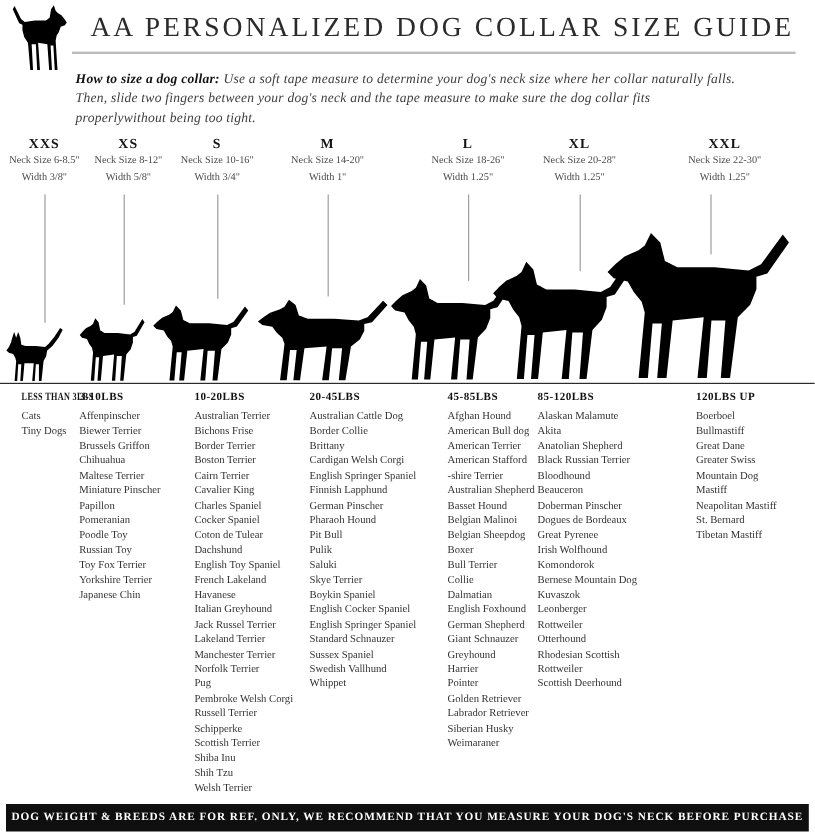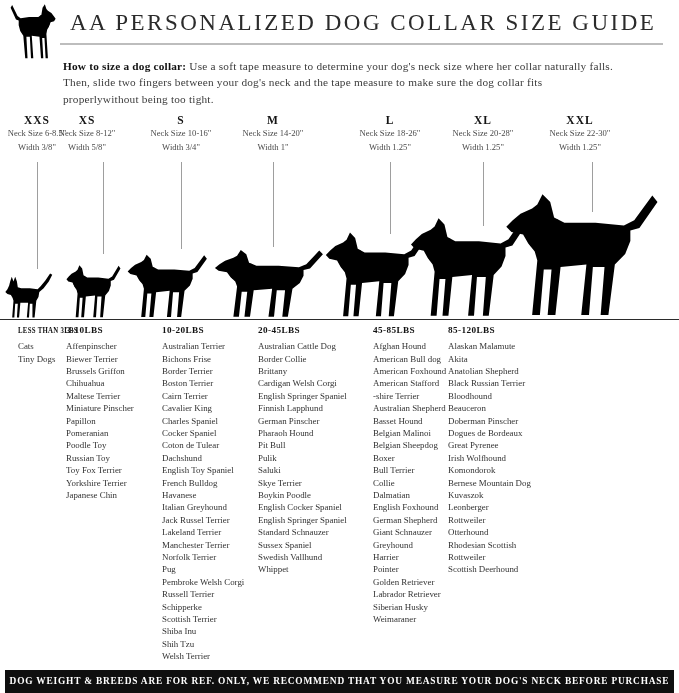--- a/index.html
+++ b/index.html
@@ -4,28 +4,28 @@
 <style>
   html,body{margin:0;padding:0;}
   body{
     width:679px;height:693px;position:relative;overflow:hidden;
     background:#ffffff;font-family:"Liberation Serif",serif;color:#222;
   }
   :root{--collar:#d91e2e;}
   
   .logo{position:absolute;left:6px;top:2px;width:50px;height:58px;transform:scaleX(-1);}
   .title{
-    margin:0;padding:10px 12px 0 70px;
+    margin:0;padding:10px 12px 0 70px;text-align:center;
     font-size:23px;font-weight:normal;letter-spacing:2.5px;color:#2b2b2b;white-space:nowrap;
   }
   .rule{height:2px;background:#bdbdbd;margin:7px 16px 0 60px;}
   
   .intro{
     margin:13px 60px 0 63px;font-size:11.3px;line-height:1.45;
-    color:#3c3c3c;letter-spacing:.2px;
+    color:#3c3c3c;letter-spacing:.2px;font-style:italic;
   }
   .intro b{color:#111;}
   
   .diagram{position:relative;height:210px;margin-top:3px;}
   .size-col{position:absolute;top:4px;transform:translateX(-50%);text-align:center;width:96px;}
   .size-label{font-weight:bold;font-size:11.5px;letter-spacing:1px;color:#141414;}
   .size-meta{font-size:8.6px;color:#4a4a4a;line-height:13px;margin-top:1px;white-space:nowrap;}
   .vline{position:absolute;top:52px;width:1px;background:#9e9e9e;}
   .ground{position:absolute;left:0;right:0;bottom:0;height:1px;background:#2b2b2b;}
   .animal{position:absolute;bottom:1px;}
@@ -76,21 +76,21 @@
     <div class="ground"></div>
   <div class="size-col" style="left:37px">
        <div class="size-label">XXS</div>
        <div class="size-meta">Neck Size 6-8.5"</div>
        <div class="size-meta">Width 3/8"</div>
      </div>
      <div class="vline" style="left:37px;height:107px"></div>
       <svg class="animal" style="left:4px;width:56px;height:48px" viewBox="0 0 130 100" preserveAspectRatio="none">
         <use href="#sil-cat"></use>
       </svg>
-      <div class="size-col" style="left:87px">
+      <div class="size-col" style="left:107px">
        <div class="size-label">XS</div>
        <div class="size-meta">Neck Size 8-12"</div>
        <div class="size-meta">Width 5/8"</div>
      </div>
      <div class="vline" style="left:103px;height:92px"></div>
       <svg class="animal" style="left:66px;width:60px;height:56px" viewBox="0 0 130 100" preserveAspectRatio="none">
         <use href="#sil-dog"></use>
       </svg>
       <div class="size-col" style="left:181px">
        <div class="size-label">S</div>
@@ -121,21 +121,21 @@
       </svg>
       <div class="size-col" style="left:483px">
        <div class="size-label">XL</div>
        <div class="size-meta">Neck Size 20-28"</div>
        <div class="size-meta">Width 1.25"</div>
      </div>
      <div class="vline" style="left:483px;height:64px"></div>
       <svg class="animal" style="left:410px;width:128px;height:105px" viewBox="0 0 130 100" preserveAspectRatio="none">
         <use href="#sil-dog"></use>
       </svg>
-      <div class="size-col" style="left:580px">
+      <div class="size-col" style="left:604px">
        <div class="size-label">XXL</div>
        <div class="size-meta">Neck Size 22-30"</div>
        <div class="size-meta">Width 1.25"</div>
      </div>
      <div class="vline" style="left:592px;height:50px"></div>
       <svg class="animal" style="left:505px;width:168px;height:130px" viewBox="0 0 130 100" preserveAspectRatio="none">
         <use href="#sil-dog"></use>
       </svg>
     </div>
 
@@ -167,21 +167,21 @@
         <div class="breed-item">Bichons Frise</div>
         <div class="breed-item">Border Terrier</div>
         <div class="breed-item">Boston Terrier</div>
         <div class="breed-item">Cairn Terrier</div>
         <div class="breed-item">Cavalier King</div>
         <div class="breed-item">Charles Spaniel</div>
         <div class="breed-item">Cocker Spaniel</div>
         <div class="breed-item">Coton de Tulear</div>
         <div class="breed-item">Dachshund</div>
         <div class="breed-item">English Toy Spaniel</div>
-        <div class="breed-item">French Bulldog</div>
+        <div class="breed-item">French Lakeland</div>
         <div class="breed-item">Havanese</div>
         <div class="breed-item">Italian Greyhound</div>
         <div class="breed-item">Jack Russel Terrier</div>
         <div class="breed-item">Lakeland Terrier</div>
         <div class="breed-item">Manchester Terrier</div>
         <div class="breed-item">Norfolk Terrier</div>
         <div class="breed-item">Pug</div>
         <div class="breed-item">Pembroke Welsh Corgi</div>
         <div class="breed-item">Russell Terrier</div>
         <div class="breed-item">Schipperke</div>
@@ -197,33 +197,33 @@
         <div class="breed-item">Brittany</div>
         <div class="breed-item">Cardigan Welsh Corgi</div>
         <div class="breed-item">English Springer Spaniel</div>
         <div class="breed-item">Finnish Lapphund</div>
         <div class="breed-item">German Pinscher</div>
         <div class="breed-item">Pharaoh Hound</div>
         <div class="breed-item">Pit Bull</div>
         <div class="breed-item">Pulik</div>
         <div class="breed-item">Saluki</div>
         <div class="breed-item">Skye Terrier</div>
-        <div class="breed-item">Boykin Poodle</div>
+        <div class="breed-item">Boykin Spaniel</div>
         <div class="breed-item">English Cocker Spaniel</div>
         <div class="breed-item">English Springer Spaniel</div>
         <div class="breed-item">Standard Schnauzer</div>
         <div class="breed-item">Sussex Spaniel</div>
         <div class="breed-item">Swedish Vallhund</div>
         <div class="breed-item">Whippet</div>
      </div>
       <div class="breed-col" style="left:373px;width:101px">
        <div class="breed-header">45-85LBS</div>
        <div class="breed-item">Afghan Hound</div>
         <div class="breed-item">American Bull dog</div>
-        <div class="breed-item">American Foxhound</div>
+        <div class="breed-item">American Terrier</div>
         <div class="breed-item">American Stafford</div>
         <div class="breed-item">-shire Terrier</div>
         <div class="breed-item">Australian Shepherd</div>
         <div class="breed-item">Basset Hound</div>
         <div class="breed-item">Belgian Malinoi</div>
         <div class="breed-item">Belgian Sheepdog</div>
         <div class="breed-item">Boxer</div>
         <div class="breed-item">Bull Terrier</div>
         <div class="breed-item">Collie</div>
         <div class="breed-item">Dalmatian</div>
@@ -253,17 +253,29 @@
         <div class="breed-item">Komondorok</div>
         <div class="breed-item">Bernese Mountain Dog</div>
         <div class="breed-item">Kuvaszok</div>
         <div class="breed-item">Leonberger</div>
         <div class="breed-item">Rottweiler</div>
         <div class="breed-item">Otterhound</div>
         <div class="breed-item">Rhodesian Scottish</div>
         <div class="breed-item">Rottweiler</div>
         <div class="breed-item">Scottish Deerhound</div>
      </div>
+      <div class="breed-col" style="left:580px;width:96px">
+       <div class="breed-header">120LBS UP</div>
+       <div class="breed-item">Boerboel</div>
+        <div class="breed-item">Bullmastiff</div>
+        <div class="breed-item">Great Dane</div>
+        <div class="breed-item">Greater Swiss</div>
+        <div class="breed-item">Mountain Dog</div>
+        <div class="breed-item">Mastiff</div>
+        <div class="breed-item">Neapolitan Mastiff</div>
+        <div class="breed-item">St. Bernard</div>
+        <div class="breed-item">Tibetan Mastiff</div>
+     </div>
     </div>
 
   <div class="footer-bar">DOG WEIGHT &amp; BREEDS ARE FOR REF. ONLY, WE RECOMMEND THAT YOU MEASURE YOUR DOG'S NECK BEFORE PURCHASE</div>
 
 </div>
 
 </body></html>

